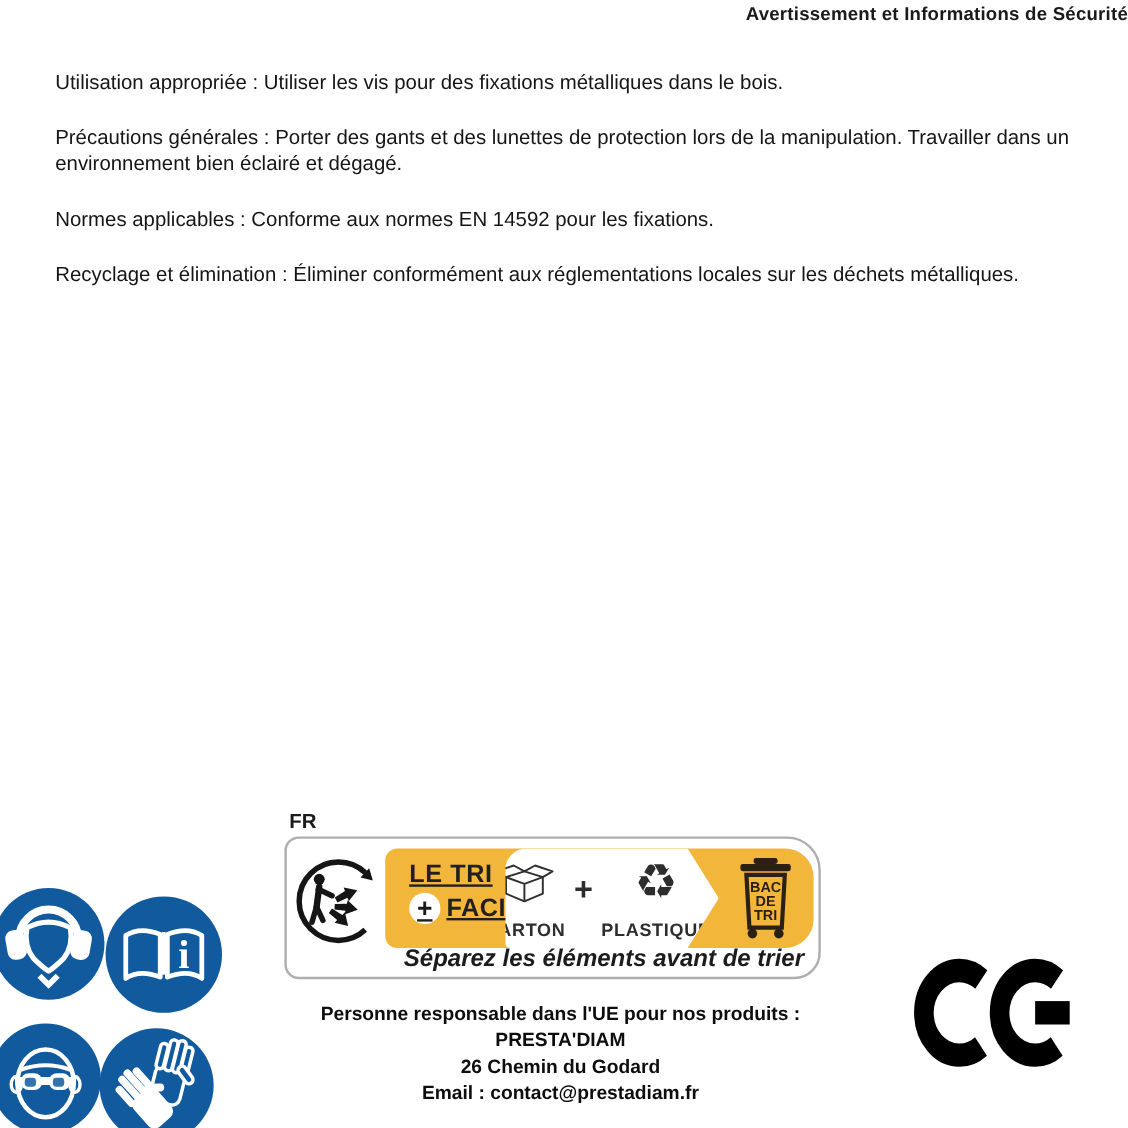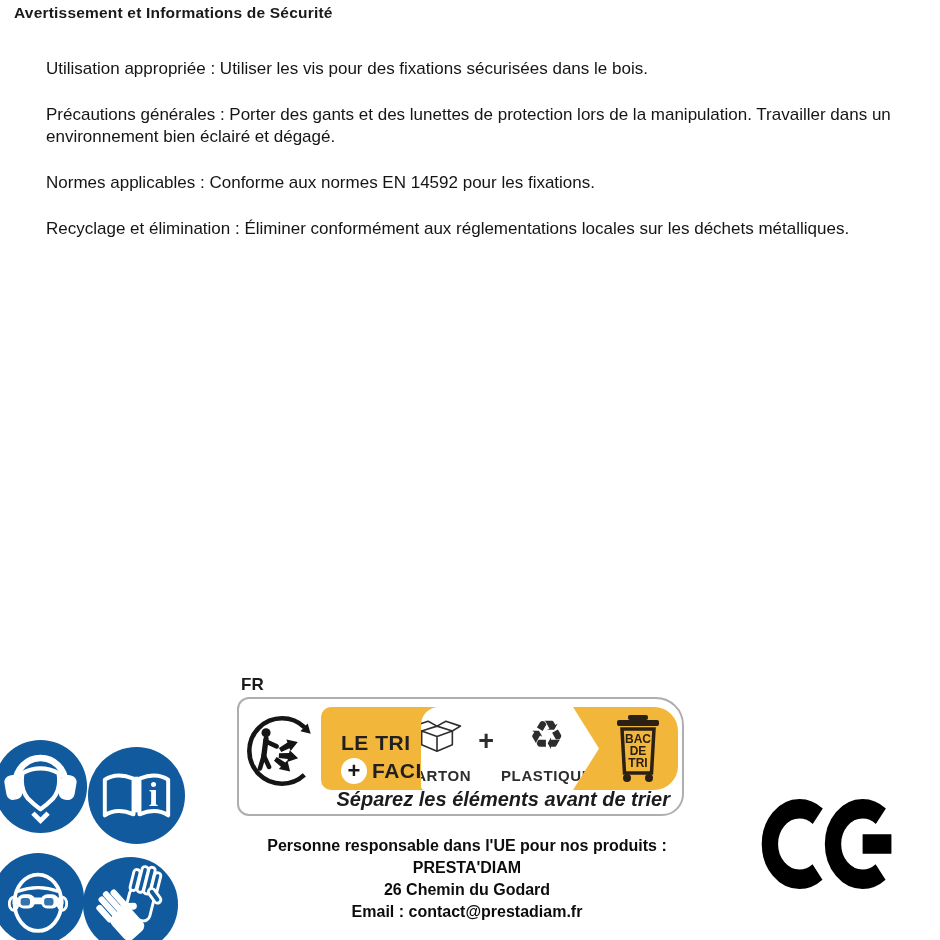--- a/index.html
+++ b/index.html
@@ -1,32 +1,32 @@
 <!DOCTYPE html>
 <html><head>
 <meta charset="utf-8">
 <style>
   html,body{margin:0;padding:0;}
   body{width:940px;height:940px;position:relative;background:#ffffff;overflow:hidden;
        font-family:"Liberation Sans", sans-serif;color:#111;}
-  .title{position:absolute;top:4px;left:0;right:0;text-align:left;
+  .title{position:absolute;top:4px;left:0;right:0;text-align:right;
          font-size:15.5px;font-weight:bold;color:#1a1a1a;letter-spacing:.2px;padding-left:14px;}
   .content{position:absolute;left:46px;top:58px;width:876px;font-size:17px;line-height:22px;color:#151515;}
   .content p{margin:0 0 24px 0;}
   
   .safety-icon{position:absolute;}
   .safety-icon svg{display:block;}
   
   .fr-label{position:absolute;left:241px;top:675px;font-size:17px;font-weight:bold;color:#1a1a1a;}
   .triman-box{position:absolute;left:237px;top:697px;width:447px;height:119px;background:#fff;
               border:2px solid #aeaeae;border-radius:12px 28px 22px 12px;box-sizing:border-box;}
   .triman-logo{position:absolute;left:5px;top:11px;}
   .yellow-band{position:absolute;left:82px;top:8px;width:357px;height:83px;background:#F2B63B;
                border-radius:10px 24px 24px 10px;}
-  .tri-text{position:absolute;left:20px;top:24px;color:#231f20;}
+  .tri-text{position:absolute;left:20px;top:10px;color:#231f20;text-decoration:underline;}
   .tri-line1{font-size:21px;font-weight:bold;letter-spacing:.5px;}
   .tri-line2{display:flex;align-items:center;margin-top:3px;}
   .plus-circle{width:26px;height:26px;border-radius:50%;background:#fff;color:#1a1a1a;
                display:flex;align-items:center;justify-content:center;
                font-size:22px;font-weight:bold;margin-right:5px;line-height:1;}
   .tri-facile{font-size:21px;font-weight:bold;letter-spacing:.5px;}
   .white-chevron{position:absolute;left:100px;top:0;width:178px;height:83px;background:#fff;
                  border-top-left-radius:18px;border-bottom-left-radius:4px;
                  clip-path:polygon(0 0, calc(100% - 26px) 0, 100% 50%, calc(100% - 26px) 100%, 0 100%);
                  display:flex;align-items:center;justify-content:center;gap:7px;
@@ -43,21 +43,21 @@
            font-weight:bold;font-size:16px;line-height:22px;color:#0d0d0d;}
   
   .ce-mark{position:absolute;left:759px;top:792px;}
 </style>
 </head>
 <body>
 
 <div class="title">Avertissement et Informations de Sécurité</div>
 
 <div class="content">
-  <p>Utilisation appropriée : Utiliser les vis pour des fixations sécurisées dans le bois.</p>
+  <p>Utilisation appropriée : Utiliser les vis pour des fixations métalliques dans le bois.</p>
   <p>Précautions générales : Porter des gants et des lunettes de protection lors de la manipulation. Travailler dans un environnement bien éclairé et dégagé.</p>
   <p>Normes applicables : Conforme aux normes EN 14592 pour les fixations.</p>
   <p>Recyclage et élimination : Éliminer conformément aux réglementations locales sur les déchets métalliques.</p>
 </div>
 
 <div class="safety-icon" style="left:-7px;top:739px;">
   <svg width="95" height="95" viewBox="0 0 100 100">
     <circle cx="50" cy="50" r="49" fill="#115A9E"></circle>
     <path d="M24,46 a26,26 0 0 1 52,0" stroke="#fff" stroke-width="7" fill="none"></path>
     <rect x="13" y="38" width="17" height="26" rx="7" fill="#fff" transform="rotate(-10 21 51)"></rect>

